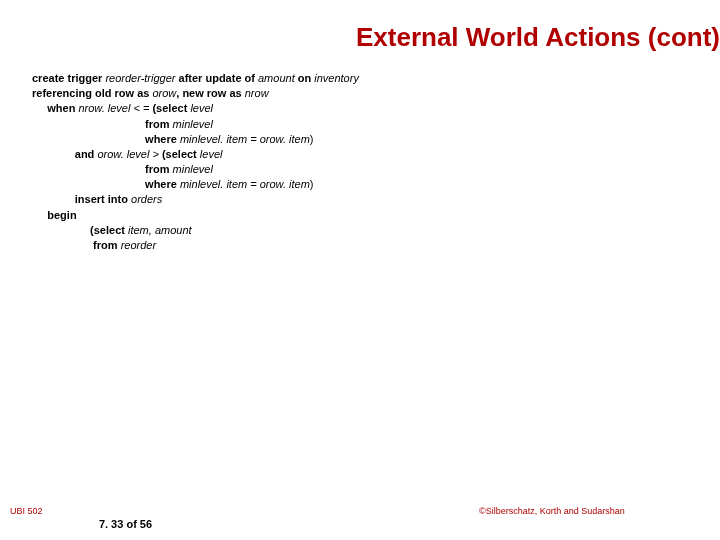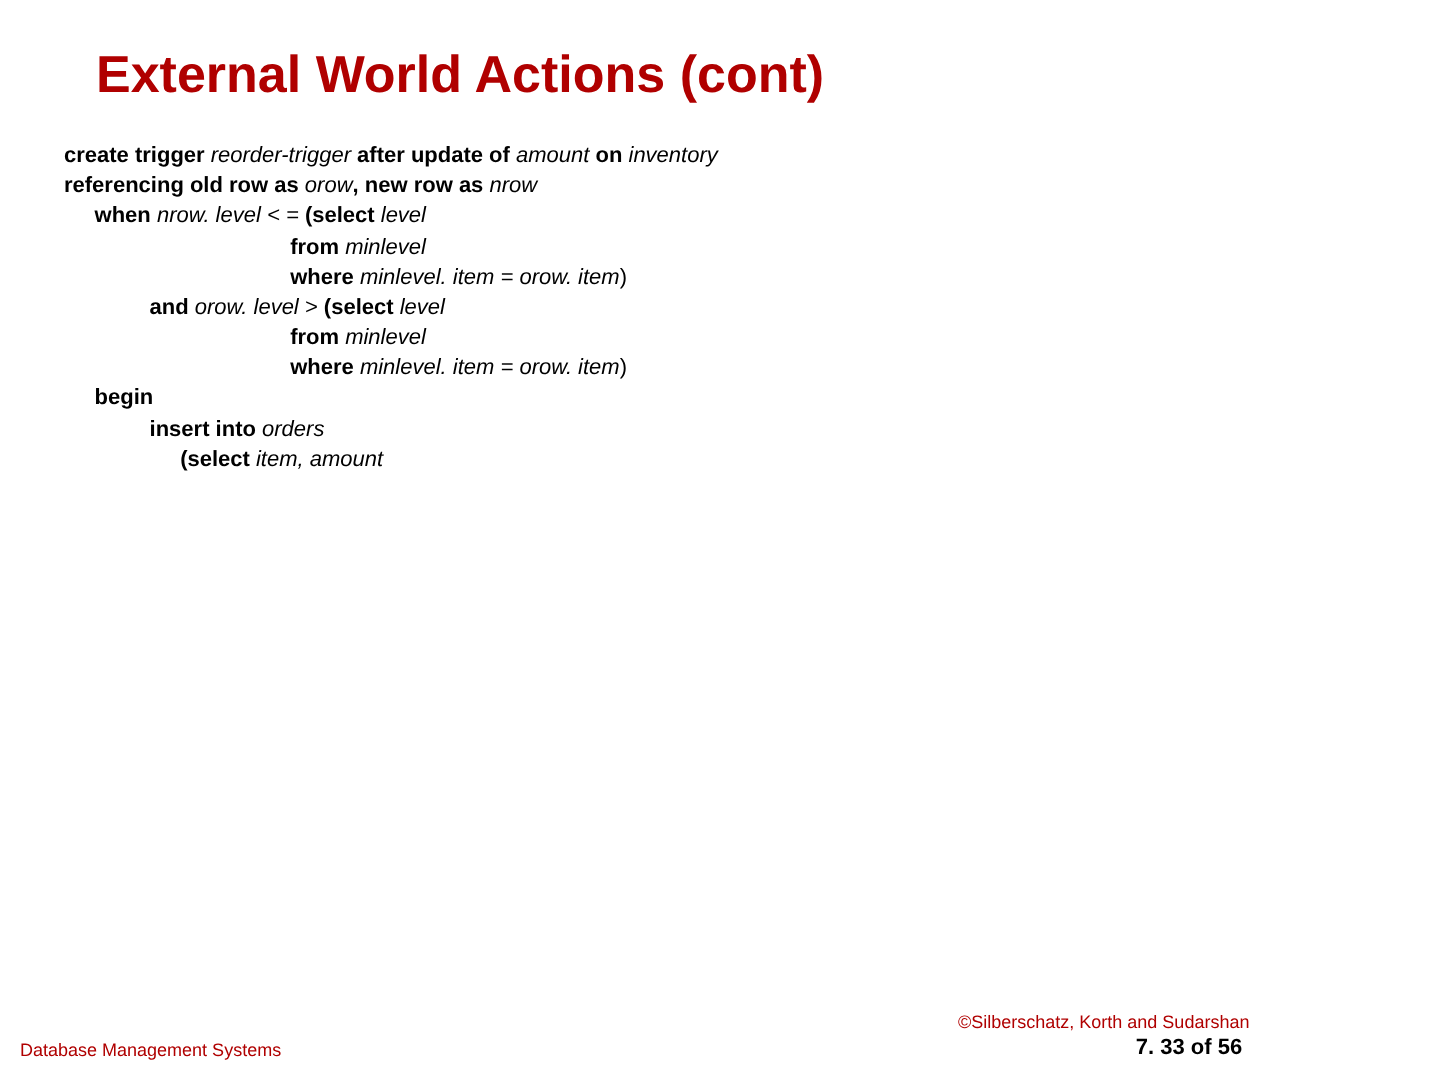--- a/index.html
+++ b/index.html
@@ -12,21 +12,21 @@
     position: relative;
     overflow: hidden;
   }
   .slide {
     width: 720px;
     height: 540px;
     position: relative;
     box-sizing: border-box;
   }
   .title {
-    text-align: left;
+    text-align: right;
     font-size: 26px;
     font-weight: bold;
     color: #b00000;
     padding-top: 22px;
     padding-bottom: 18px;
     margin-left: 48px;
   }
   .content {
     padding-left: 32px;
     padding-right: 20px;
@@ -66,28 +66,29 @@
 
   <div class="content">
     <div class="line"><span class="b">create trigger </span><span class="i">reorder-trigger </span><span class="b">after update of </span><span class="i">amount </span><span class="b">on </span><span class="i">inventory</span></div>
     <div class="line"><span class="b">referencing old row as </span><span class="i">orow</span><span class="b">, new row as </span><span class="i">nrow</span></div>
     <div class="line"><span class="b">     when </span><span class="i">nrow. level &lt; = </span><span class="b">(select </span><span class="i">level</span></div>
     <div class="line"><span class="b">                                     from </span><span class="i">minlevel</span></div>
     <div class="line"><span class="b">                                     where </span><span class="i">minlevel. item = orow. item</span><span>)</span></div>
     <div class="line"><span class="b">              and </span><span class="i">orow. level &gt; </span><span class="b">(select </span><span class="i">level</span></div>
     <div class="line"><span class="b">                                     from </span><span class="i">minlevel</span></div>
     <div class="line"><span class="b">                                     where </span><span class="i">minlevel. item = orow. item</span><span>)</span></div>
+    <div class="line"><span class="b">              insert into </span><span class="i">orders</span></div>
     <div class="line"><span class="b">     begin</span></div>
-    <div class="line"><span class="b">              insert into </span><span class="i">orders</span></div>
     <div class="line"><span class="b">                   (select </span><span class="i">item, amount</span></div>
+    <div class="line"><span class="b">                    from </span><span class="i">reorder</span></div>
   </div>
 
   <div class="footer">
     <div class="foot-row">
+      <div class="foot-left">UBI 502</div>
       <div class="foot-center"></div>
       <div class="foot-right">©Silberschatz, Korth and Sudarshan</div>
     </div>
     <div class="foot-row">
-      <div class="foot-left">Database Management Systems</div>
       <div class="foot-center">7. 33 of 56</div>
     </div>
   </div>
 </div>
 
 </body></html>

